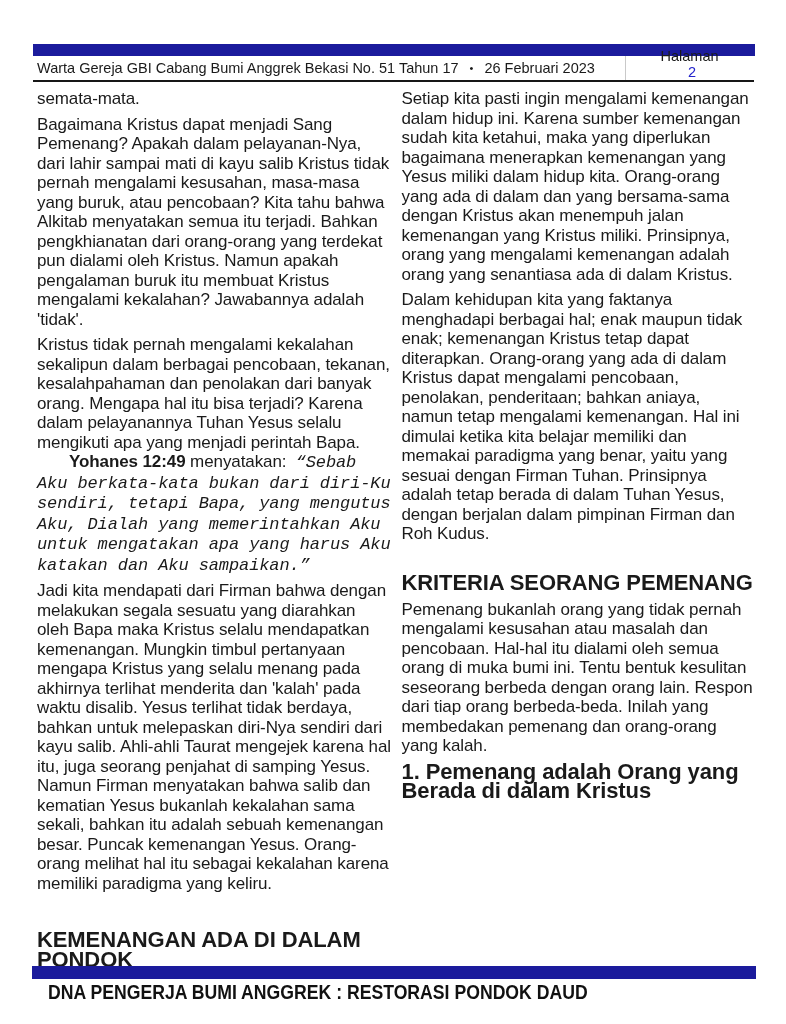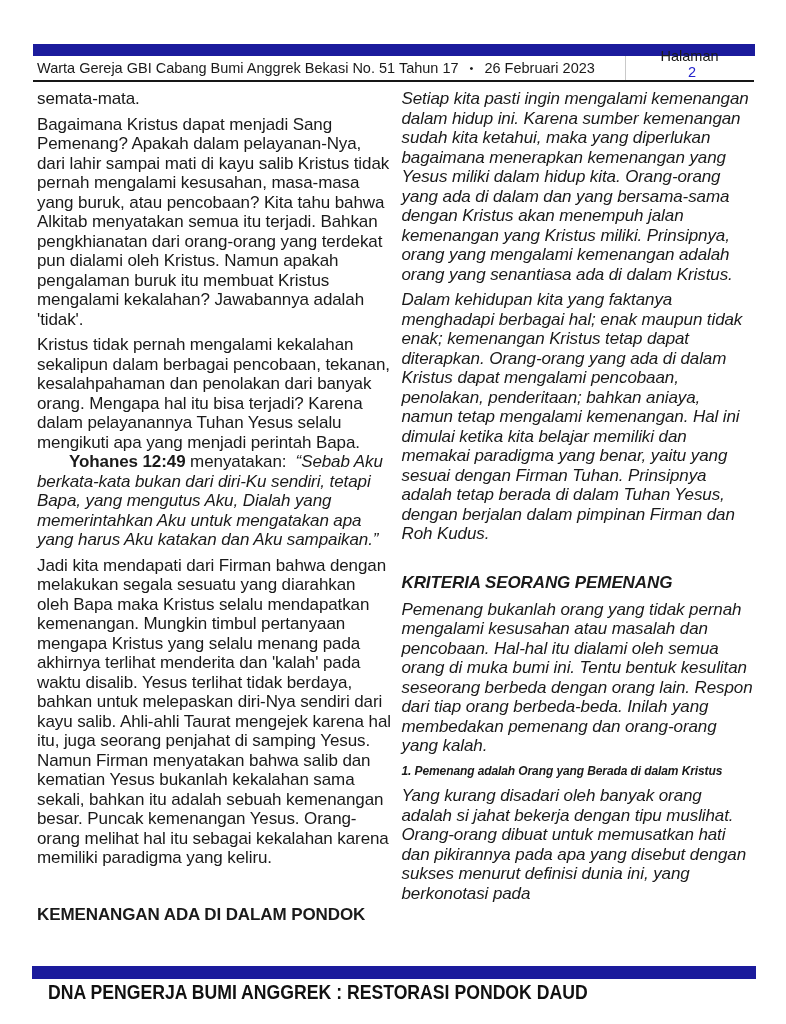--- a/index.html
+++ b/index.html
@@ -35,31 +35,31 @@
     background:#161616;
   }
 
   
   .columns{
     position:absolute;left:37px;top:89px;width:719px;
     display:flex;gap:10px;
   }
   .col{font-size:17px;line-height:19.5px;letter-spacing:-0.1px;}
   .col-left{width:355px;}
-  .col-right{width:355px;font-style:italic;}
+  .col-right{width:355px;}
   .col p{margin:0 0 6px 0;}
   .verse-ref{font-weight:bold;margin-left:32px;}
-  .verse-quote{font-style:italic;}
+  .verse-quote{font-style:italic;font-family:Liberation Mono, monospace;}
   .section-heading{
-    font-size:17px;font-weight:bold;margin:0;line-height:20px;
+    font-size:22px;font-weight:bold;margin:0;line-height:20px;
   }
   .left-heading{margin-top:37px;}
   .right-heading{margin:29px 0 7px 0;}
   .sub-heading{
-    font-size:12px;font-weight:bold;margin:2px 0 5px 0;line-height:19.5px;
+    font-size:22px;font-weight:bold;margin:2px 0 5px 0;line-height:19.5px;
   }
 
   
   .footer-bar{
     position:absolute;left:32px;top:966px;width:724px;height:13px;
     background:var(--bar-blue,#1b1b9c);
   }
   .footer-text{
     position:absolute;left:48px;top:980px;
     font-size:21px;font-weight:bold;color:#111111;
@@ -93,21 +93,20 @@
       <p>Jadi kita mendapati dari Firman bahwa dengan melakukan segala sesuatu yang diarahkan oleh Bapa maka Kristus selalu mendapatkan kemenangan. Mungkin timbul pertanyaan mengapa Kristus yang selalu menang pada akhirnya terlihat menderita dan 'kalah' pada waktu disalib. Yesus terlihat tidak berdaya, bahkan untuk melepaskan diri-Nya sendiri dari kayu salib. Ahli-ahli Taurat mengejek karena hal itu, juga seorang penjahat di samping Yesus. Namun Firman menyatakan bahwa salib dan kematian Yesus bukanlah kekalahan sama sekali, bahkan itu adalah sebuah kemenangan besar. Puncak kemenangan Yesus. Orang-orang melihat hal itu sebagai kekalahan karena memiliki paradigma yang keliru.</p>
       <h2 class="section-heading left-heading">KEMENANGAN ADA DI DALAM PONDOK</h2>
     </div>
 
     <div class="col col-right">
       <p>Setiap kita pasti ingin mengalami kemenangan dalam hidup ini. Karena sumber kemenangan sudah kita ketahui, maka yang diperlukan bagaimana menerapkan kemenangan yang Yesus miliki dalam hidup kita. Orang-orang yang ada di dalam dan yang bersama-sama dengan Kristus akan menempuh jalan kemenangan yang Kristus miliki. Prinsipnya, orang yang mengalami kemenangan adalah orang yang senantiasa ada di dalam Kristus.</p>
       <p>Dalam kehidupan kita yang faktanya menghadapi berbagai hal; enak maupun tidak enak; kemenangan Kristus tetap dapat diterapkan. Orang-orang yang ada di dalam Kristus dapat mengalami pencobaan, penolakan, penderitaan; bahkan aniaya, namun tetap mengalami kemenangan. Hal ini dimulai ketika kita belajar memiliki dan memakai paradigma yang benar, yaitu yang sesuai dengan Firman Tuhan. Prinsipnya adalah tetap berada di dalam Tuhan Yesus, dengan berjalan dalam pimpinan Firman dan Roh Kudus.</p>
       <h2 class="section-heading right-heading">KRITERIA SEORANG PEMENANG</h2>
       <p>Pemenang bukanlah orang yang tidak pernah mengalami kesusahan atau masalah dan pencobaan. Hal-hal itu dialami oleh semua orang di muka bumi ini. Tentu bentuk kesulitan seseorang berbeda dengan orang lain. Respon dari tiap orang berbeda-beda. Inilah yang membedakan pemenang dan orang-orang yang kalah.</p>
       <h3 class="sub-heading">1. Pemenang adalah Orang yang Berada di dalam Kristus</h3>
-      <p>Yang kurang disadari oleh banyak orang adalah si jahat bekerja dengan tipu muslihat. Orang-orang dibuat untuk memusatkan hati dan pikirannya pada apa yang disebut dengan sukses menurut definisi dunia ini, yang berkonotasi pada</p>
     </div>
 
   </div>
 
   <div class="footer-bar"></div>
   <div class="footer-text">DNA PENGERJA BUMI ANGGREK : RESTORASI PONDOK DAUD</div>
 
 </div>
 
 </body></html>

